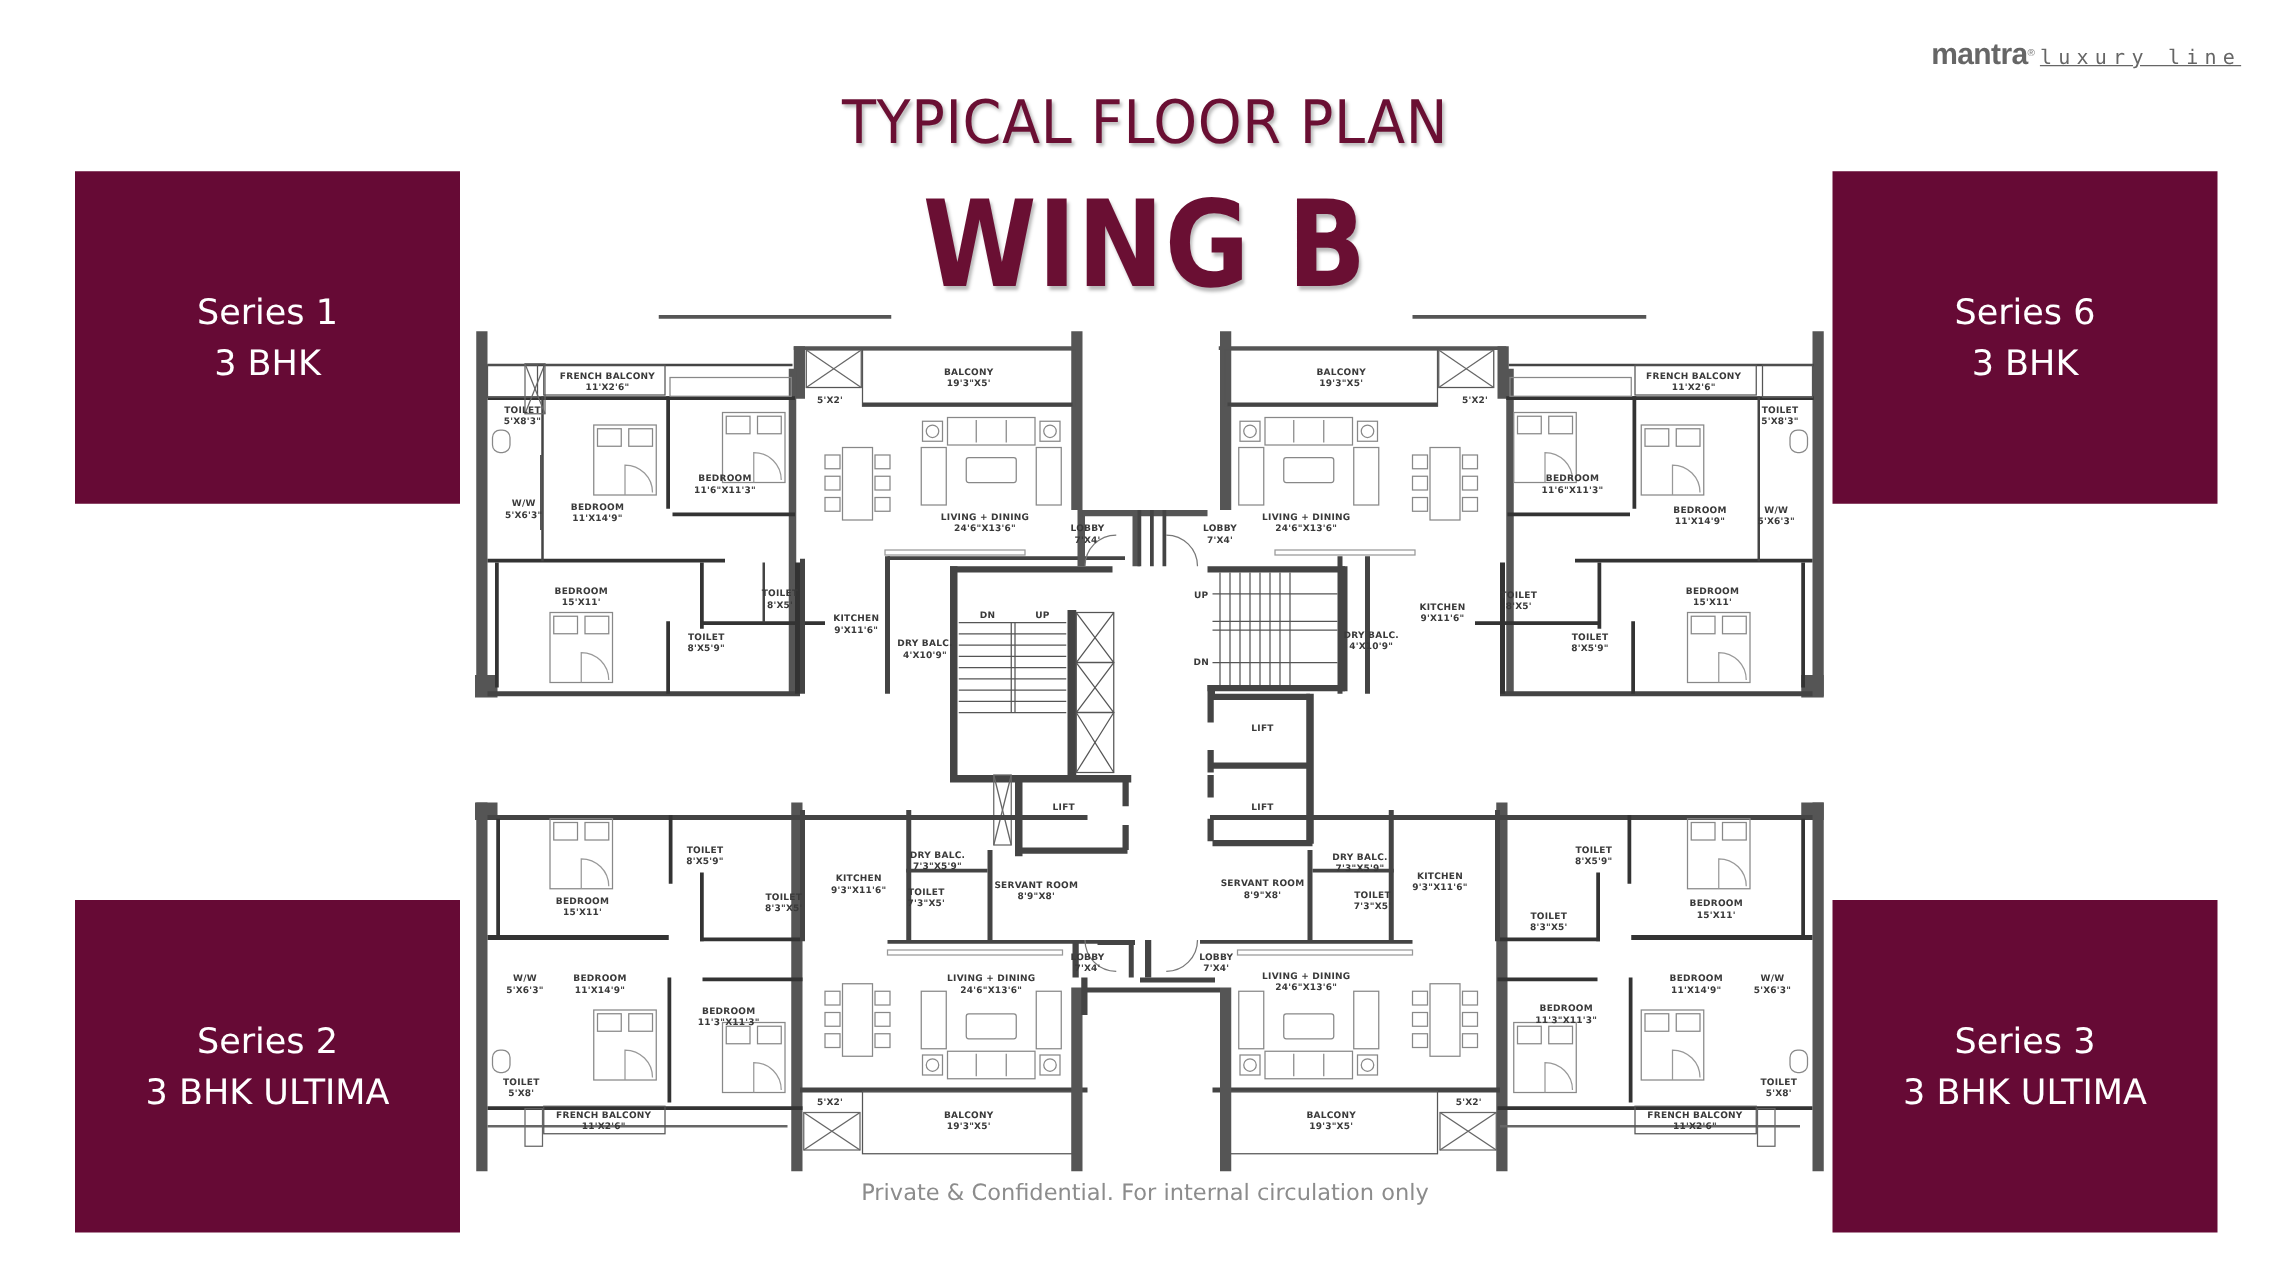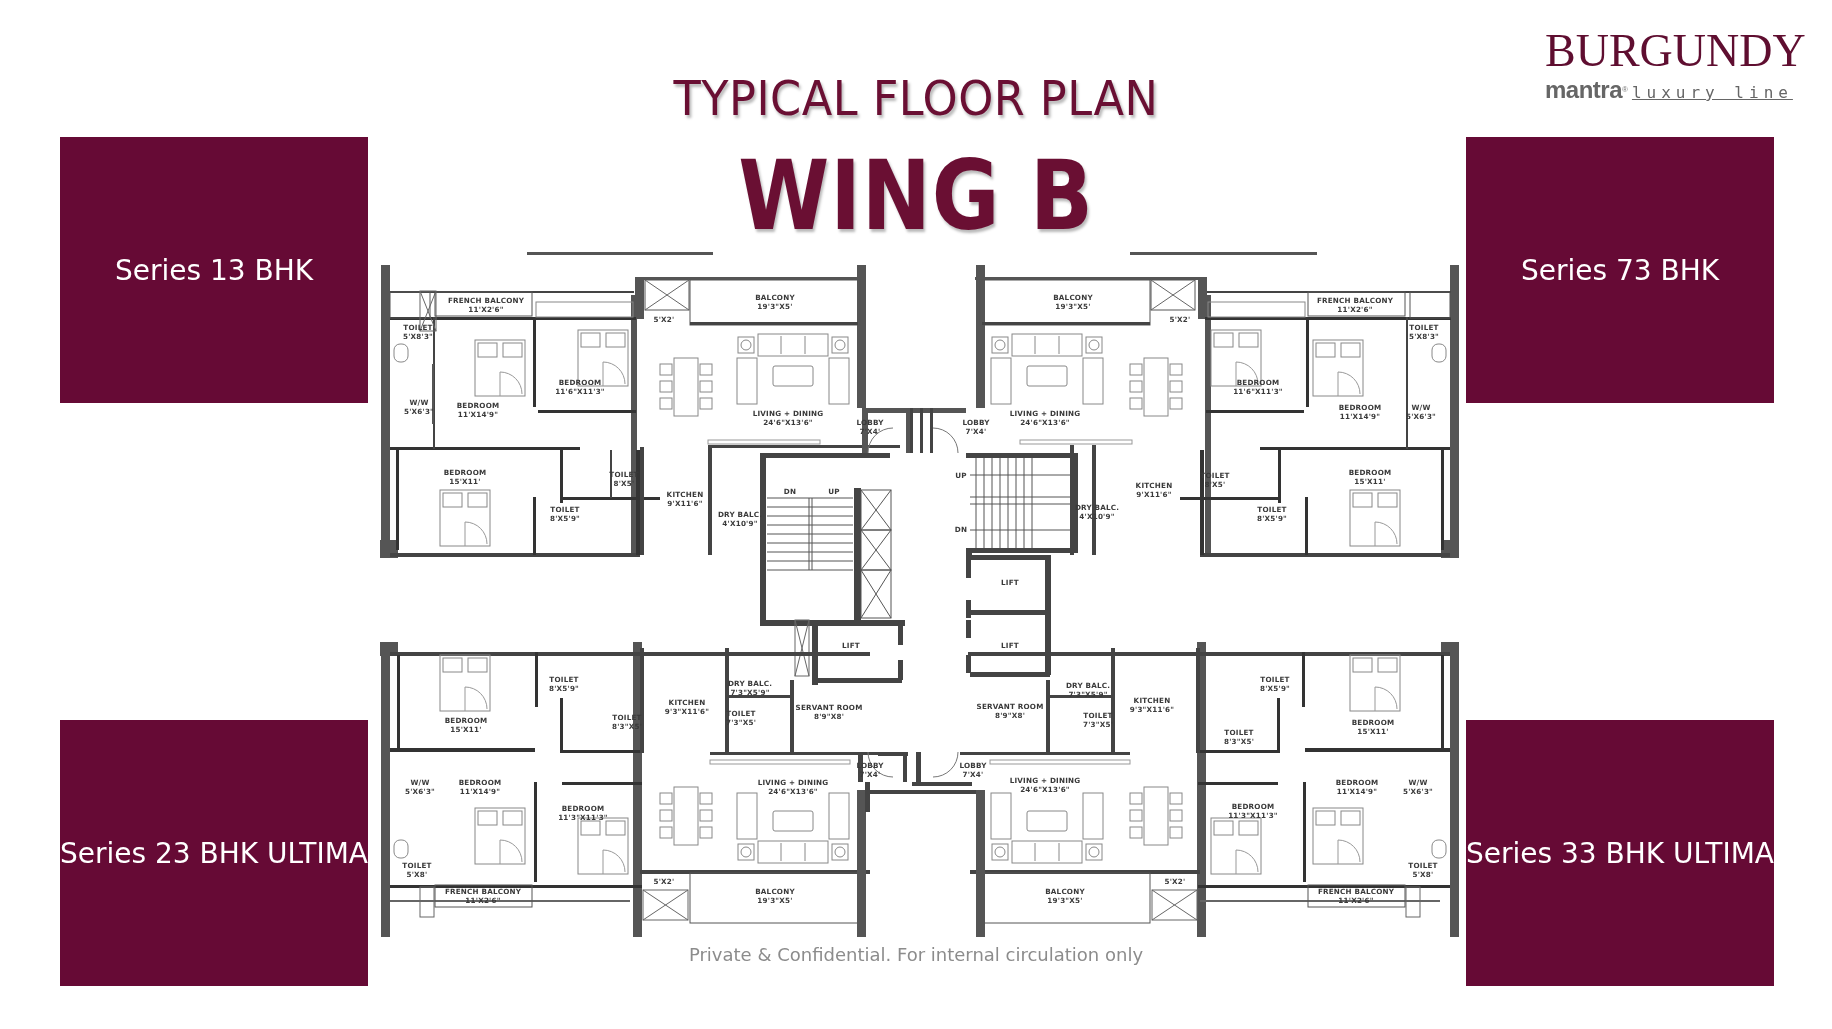--- a/index.html
+++ b/index.html
@@ -7,46 +7,45 @@
   .logo{position:absolute;left:1545px;top:28px;width:260px;}
   .logo-brand{font-family:"Liberation Serif","DejaVu Serif",serif;color:#5f0e30;font-size:46px;letter-spacing:0px;line-height:46px;white-space:nowrap;}
   .logo-sub{margin-top:2px;white-space:nowrap;color:#6b6b6b;}
   .logo-mantra{font-family:Liberation Sans, sans-serif;font-size:24px;font-weight:bold;color:#666;letter-spacing:-0.5px;}
   .logo-reg{font-size:8px;vertical-align:super;color:#777;}
   .logo-line{font-family:"DejaVu Sans Mono","Liberation Mono",monospace;font-size:16px;letter-spacing:5px;color:#666;margin-left:4px;text-decoration:underline;}
   .title{position:absolute;left:0;width:1832px;text-align:center;color:#6a0f33;text-shadow:2px 3px 3px rgba(0,0,0,0.28);}
   .title-1{top:70px;font-size:48px;letter-spacing:0.5px;font-family:"DejaVu Sans","Liberation Sans",sans-serif;transform:scaleX(0.93);}
   .title-2{top:140px;font-size:96px;font-weight:bold;font-family:"DejaVu Sans","Liberation Sans",sans-serif;letter-spacing:1px;transform:scaleX(0.86);}
   .rule{position:absolute;height:3px;background:#555;top:252px;}
-  .series-box{position:absolute;width:308px;height:266px;background:#660a35;color:#ffffff;display:flex;flex-direction:row;align-items:center;justify-content:center;font-family:"DejaVu Sans","Liberation Sans",sans-serif;font-size:28px;line-height:41px;text-align:center;}
+  .series-box{position:absolute;width:308px;height:266px;background:#660a35;color:#ffffff;display:flex;flex-direction:column;align-items:center;justify-content:center;font-family:"DejaVu Sans","Liberation Sans",sans-serif;font-size:28px;line-height:41px;text-align:center;}
   .plan{position:absolute;left:0;top:0;}
   .rl{font-family:"DejaVu Sans","Liberation Sans",sans-serif;font-size:7.2px;font-weight:bold;fill:#3a3a3a;text-anchor:middle;letter-spacing:0.2px;}
   .footer{position:absolute;top:944px;left:0;width:1832px;text-align:center;font-size:18px;color:#8c8c8c;font-family:"DejaVu Sans","Liberation Sans",sans-serif;}
 </style>
 </head>
 <body>
 
 <div class="logo">
-  <div class="logo-brand">BURGUNDY</div>
   <div class="logo-sub">
     <span class="logo-mantra">mantra</span><span class="logo-reg">®</span><span class="logo-line">luxury line</span>
   </div>
 </div>
 
 <div class="title title-1">TYPICAL FLOOR PLAN</div>
 <div class="title title-2">WING B</div>
 <div class="rule" style="left:527px;width:186px;"></div>
 <div class="rule" style="left:1130px;width:187px;"></div>
 
 <div class="series-box" style="left:60px;top:137px;">
   <div>Series 1</div>
   <div>3 BHK</div>
 </div>
 <div class="series-box" style="left:1466px;top:137px;">
-  <div>Series 7</div>
+  <div>Series 6</div>
   <div>3 BHK</div>
 </div>
 <div class="series-box" style="left:1466px;top:720px;text-align:right;">
   <div>Series 3</div>
   <div>3 BHK ULTIMA</div>
 </div>
 <div class="series-box" style="left:60px;top:720px;">
   <div>Series 2</div>
   <div>3 BHK ULTIMA</div>
 </div>

